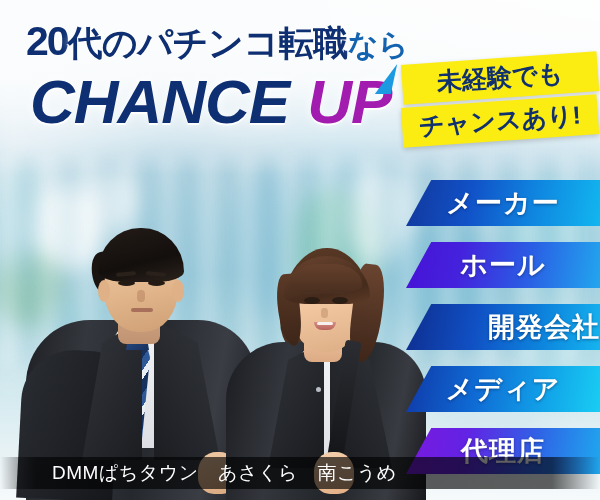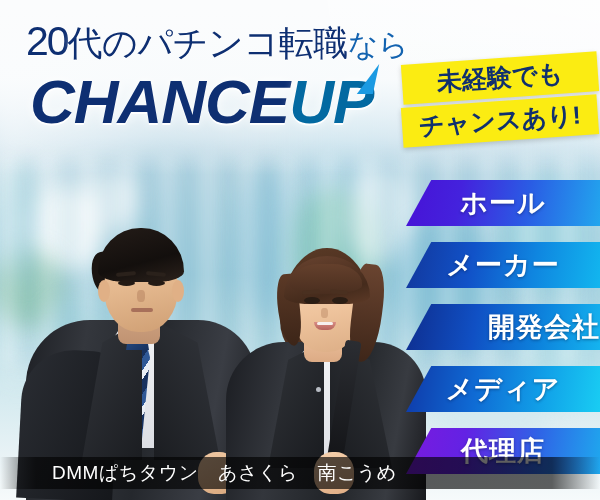--- a/index.html
+++ b/index.html
@@ -241,34 +241,34 @@
     background:linear-gradient(165deg,#26272b,#101113);border-radius:6px;
   }
   .w-bag-c{
     position:absolute;left:150px;bottom:26px;width:16px;height:14px;
     background:#55575e;border-radius:3px;
   }
 
   
   .headline{
     position:absolute;left:26px;top:18px;z-index:20;
-    font-weight:normal;font-size:35px;letter-spacing:-.5px;
+    font-weight:bold;font-size:35px;letter-spacing:-.5px;
     color:#0e2f72;white-space:nowrap;
     text-shadow:0 1px 0 rgba(255,255,255,.9),0 0 8px rgba(255,255,255,.85);
   }
   .headline .num{font-size:41px;letter-spacing:-2px;}
   .headline .tail{font-size:30px;color:#1363b0;}
 
   .chance{
     position:absolute;left:30px;top:66px;z-index:20;
     font-style:italic;font-weight:bold;font-size:62px;
     letter-spacing:-1px;color:#0e2f72;white-space:nowrap;
     text-shadow:0 2px 0 rgba(255,255,255,.95),0 0 12px rgba(255,255,255,.9);
   }
-  .chance .u-wrap{position:relative;display:inline-block;color:#0369a1;margin-left:0;}
+  .chance .u-wrap{position:relative;display:inline-block;color:#a21caf;margin-left:18px;}
   .chance .u-flag{
     position:absolute;right:-3px;top:-2px;width:0;height:0;
     border-left:16px solid transparent;border-bottom:30px solid #1b9ae2;
     transform:skewX(-12deg);
   }
 
   
   .badge{position:absolute;right:2px;top:58px;z-index:25;width:196px;}
   .band{
     background:#fbec12;color:#10306e;font-weight:bold;
@@ -393,26 +393,26 @@
   <div class="chance">
     <span>CHANCE</span><span class="u-wrap"><span class="u-flag"></span><span>UP</span></span>
   </div>
 
   <div class="badge">
     <div class="band band1">未経験でも</div>
     <div class="band band2">チャンスあり!</div>
   </div>
 
   <div class="cats">
+    <div class="cat cat0">
+      <span>メーカー</span>
+    </div>
     <div class="cat cat1">
       <span>ホール</span>
     </div>
-    <div class="cat cat0">
-      <span>メーカー</span>
-    </div>
     <div class="cat cat2">
       <span>開発会社</span>
     </div>
     <div class="cat cat4">
       <span>メディア</span>
     </div>
     <div class="cat cat3">
       <span>代理店</span>
     </div>
   </div>

